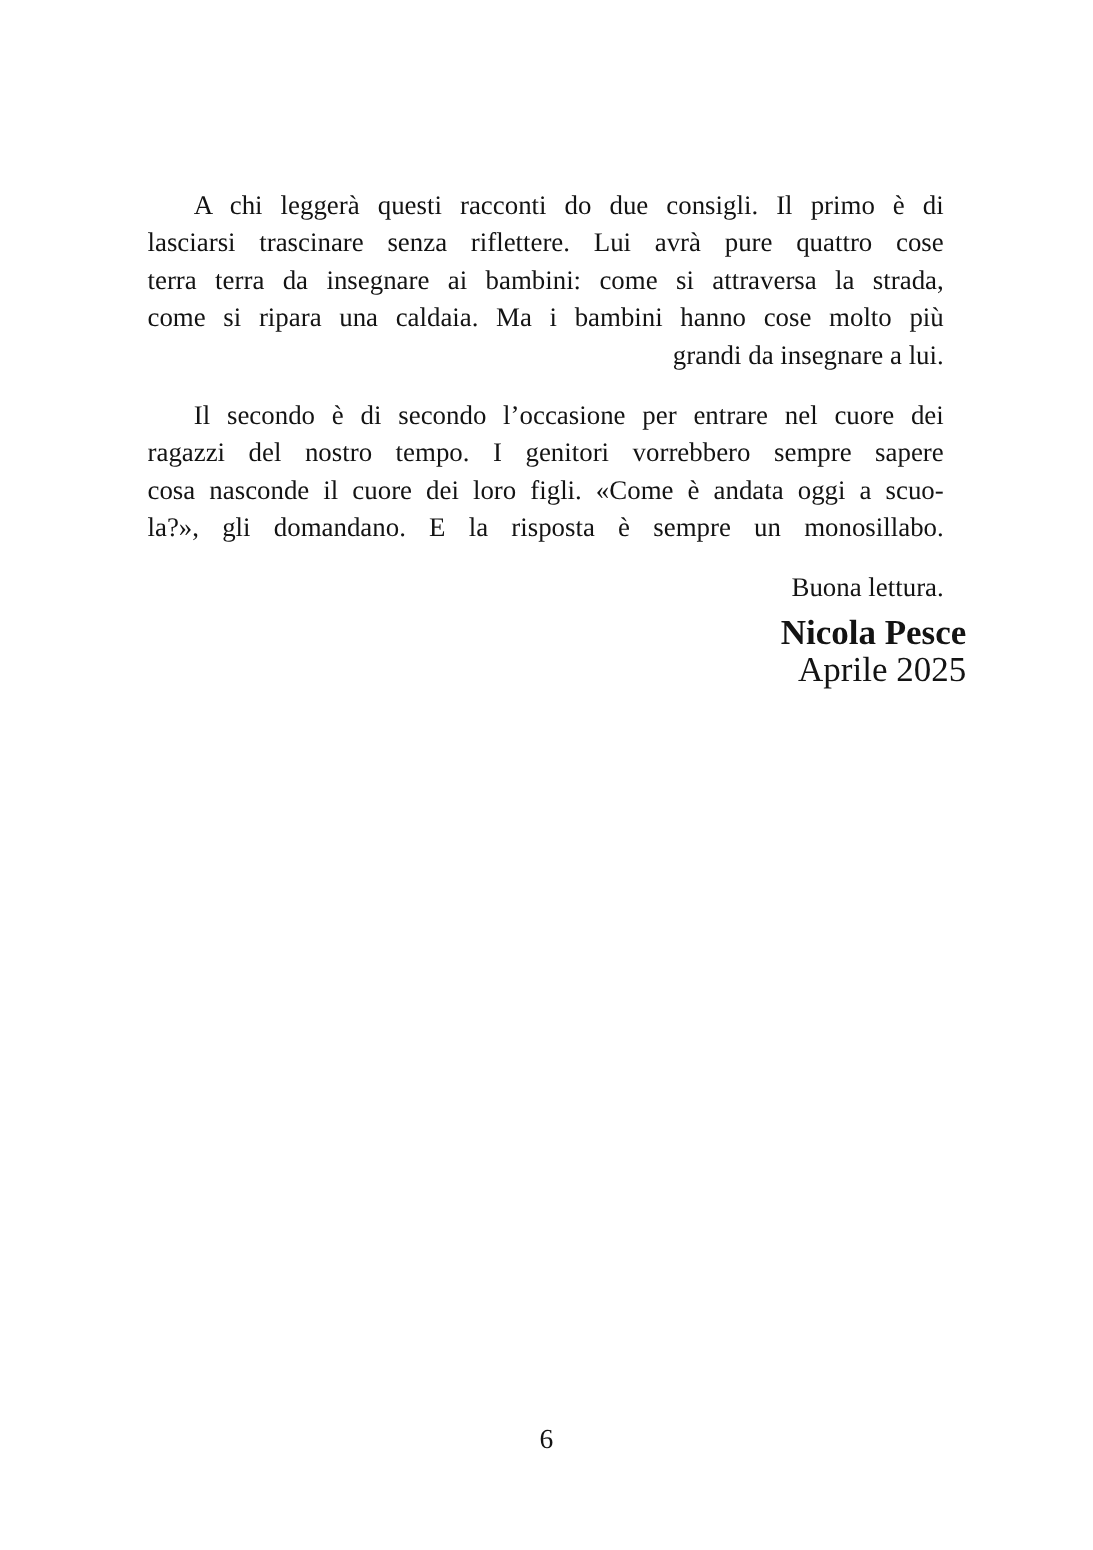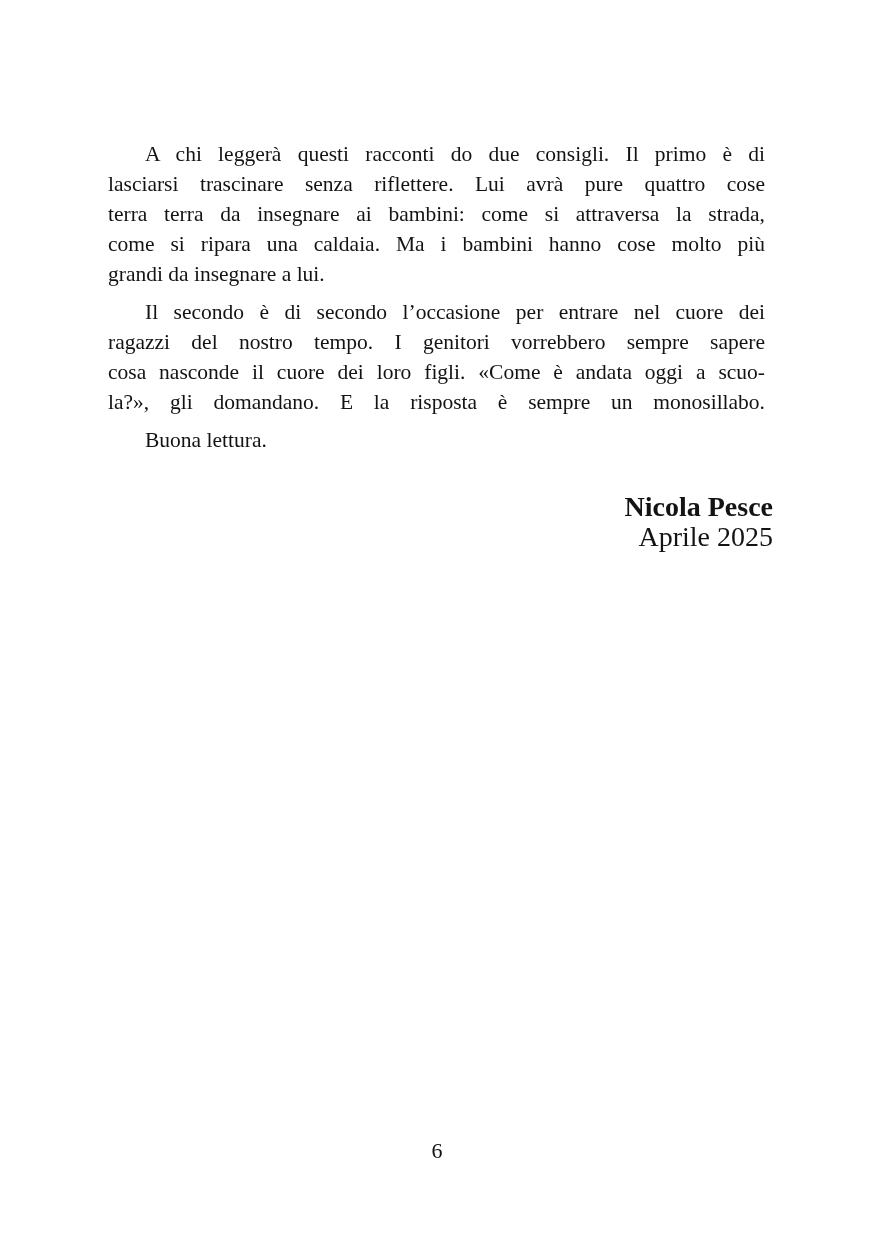--- a/index.html
+++ b/index.html
@@ -18,27 +18,27 @@
   }
   .text-block {
     position: absolute;
     left: 100px;
     top: 131px;
     width: 673px;
     font-size: 21.5px;
     line-height: 30px;
   }
   .para {
-    margin: 8px;
+    margin: 18px;
     padding: 0;
   }
   .line {
     height: 30px;
     white-space: normal;
-    text-align: left;
+    text-align: right;
   }
   .line.justify {
     text-align: justify;
     text-align-last: justify;
   }
   .line.indent {
     text-indent: 37px;
   }
   .signature {
     position: absolute;

